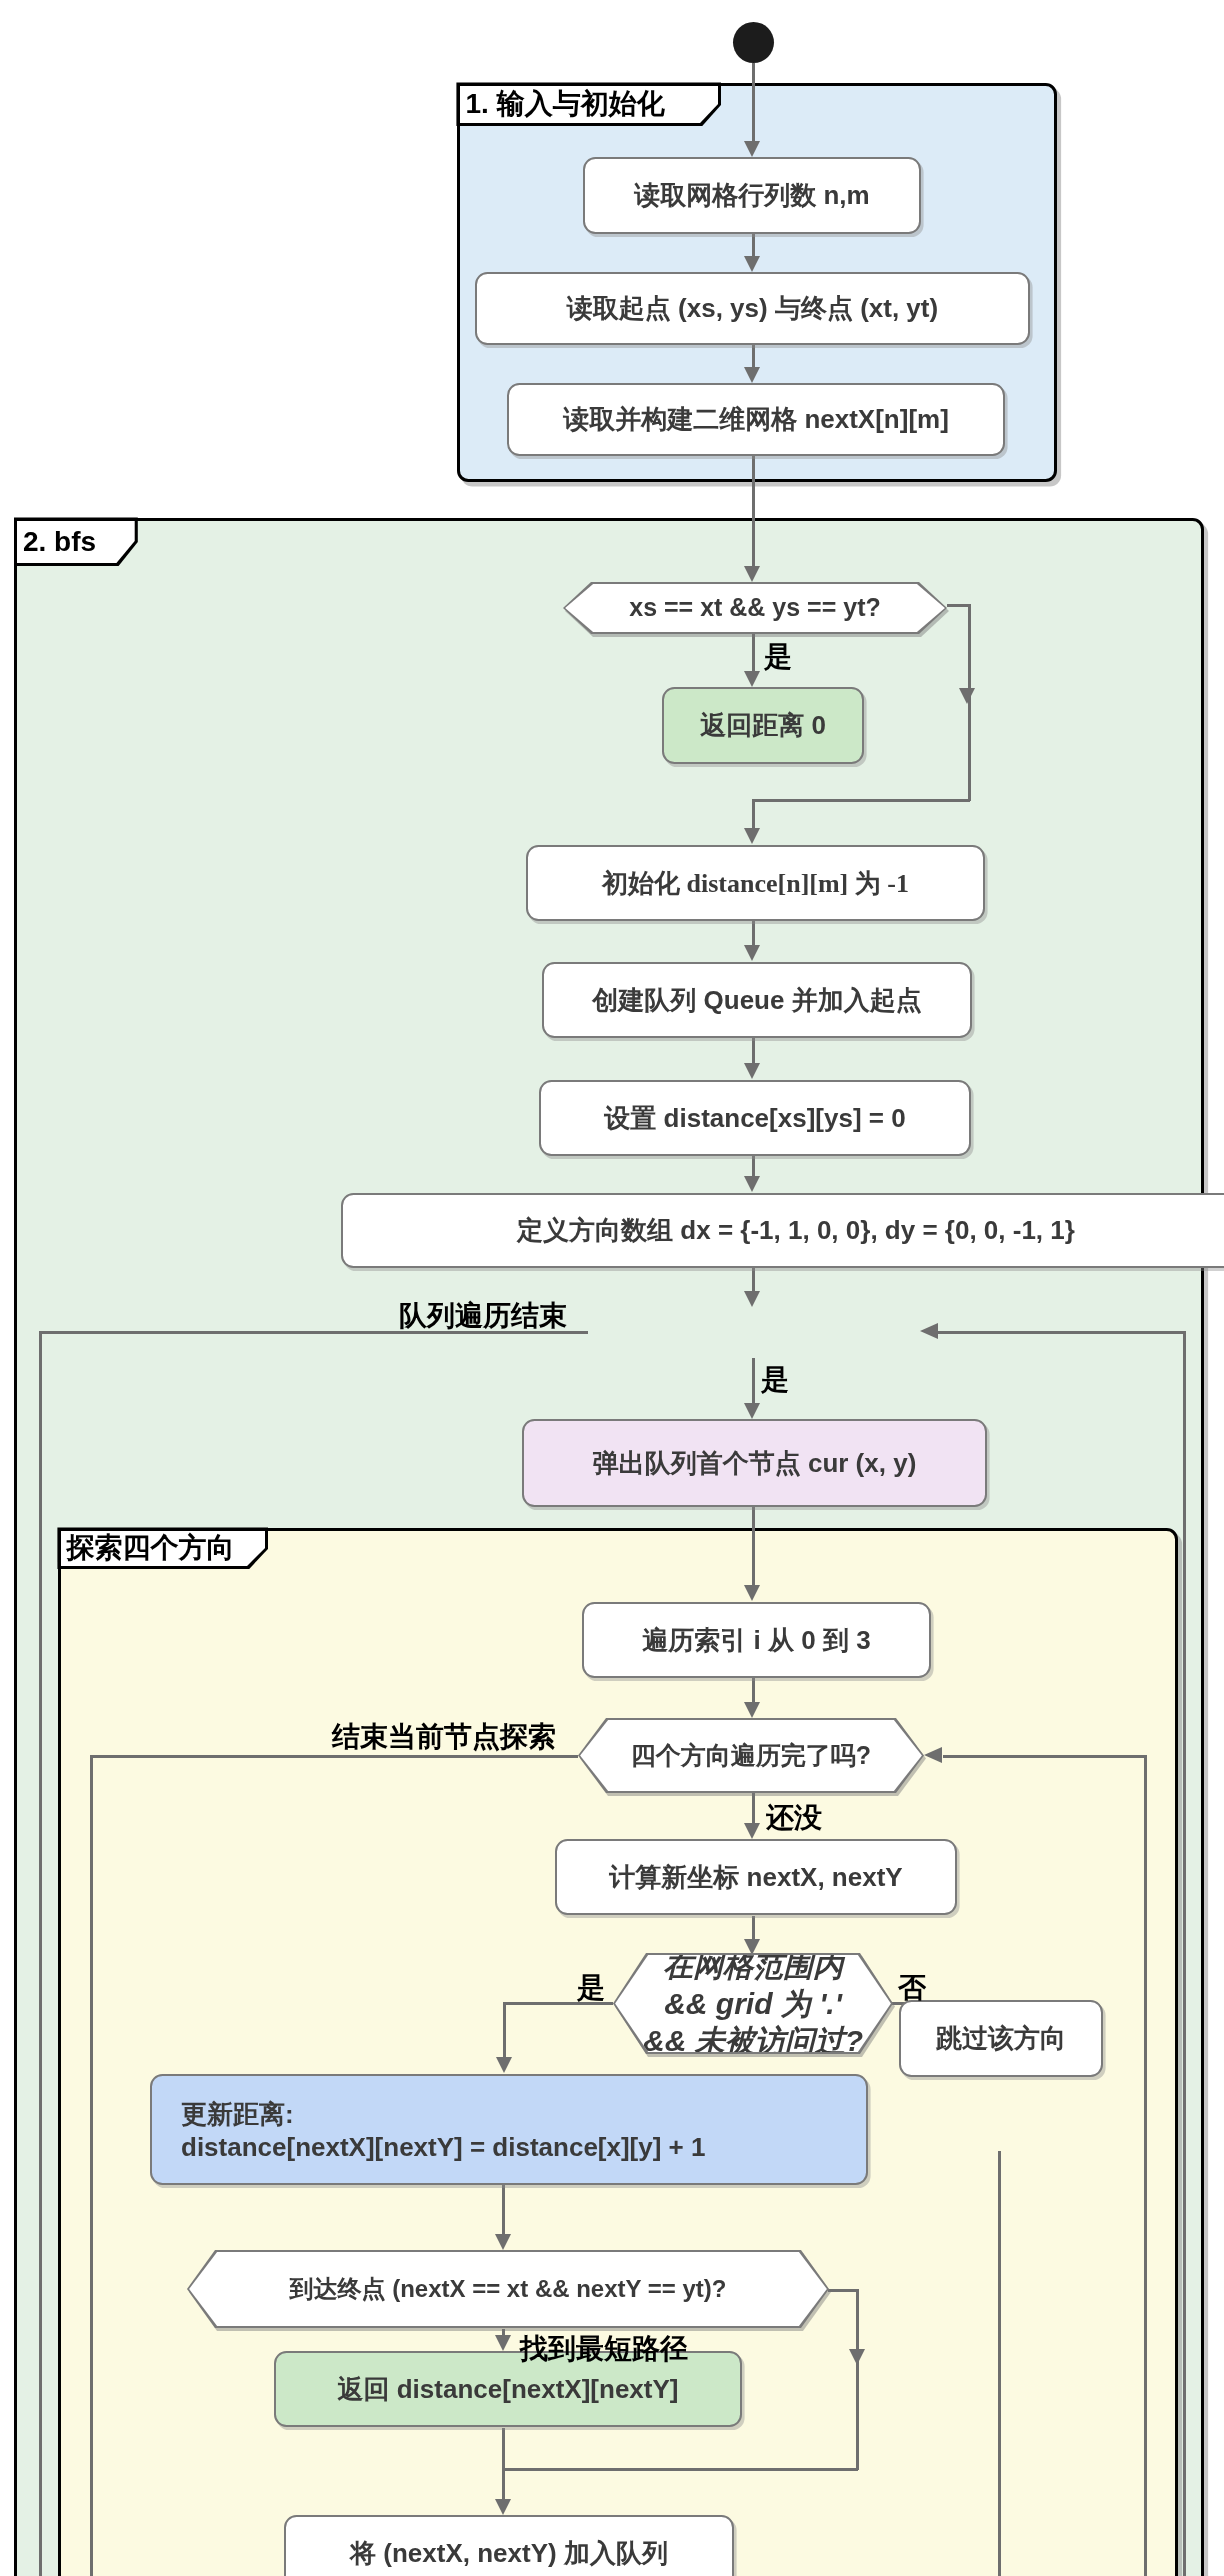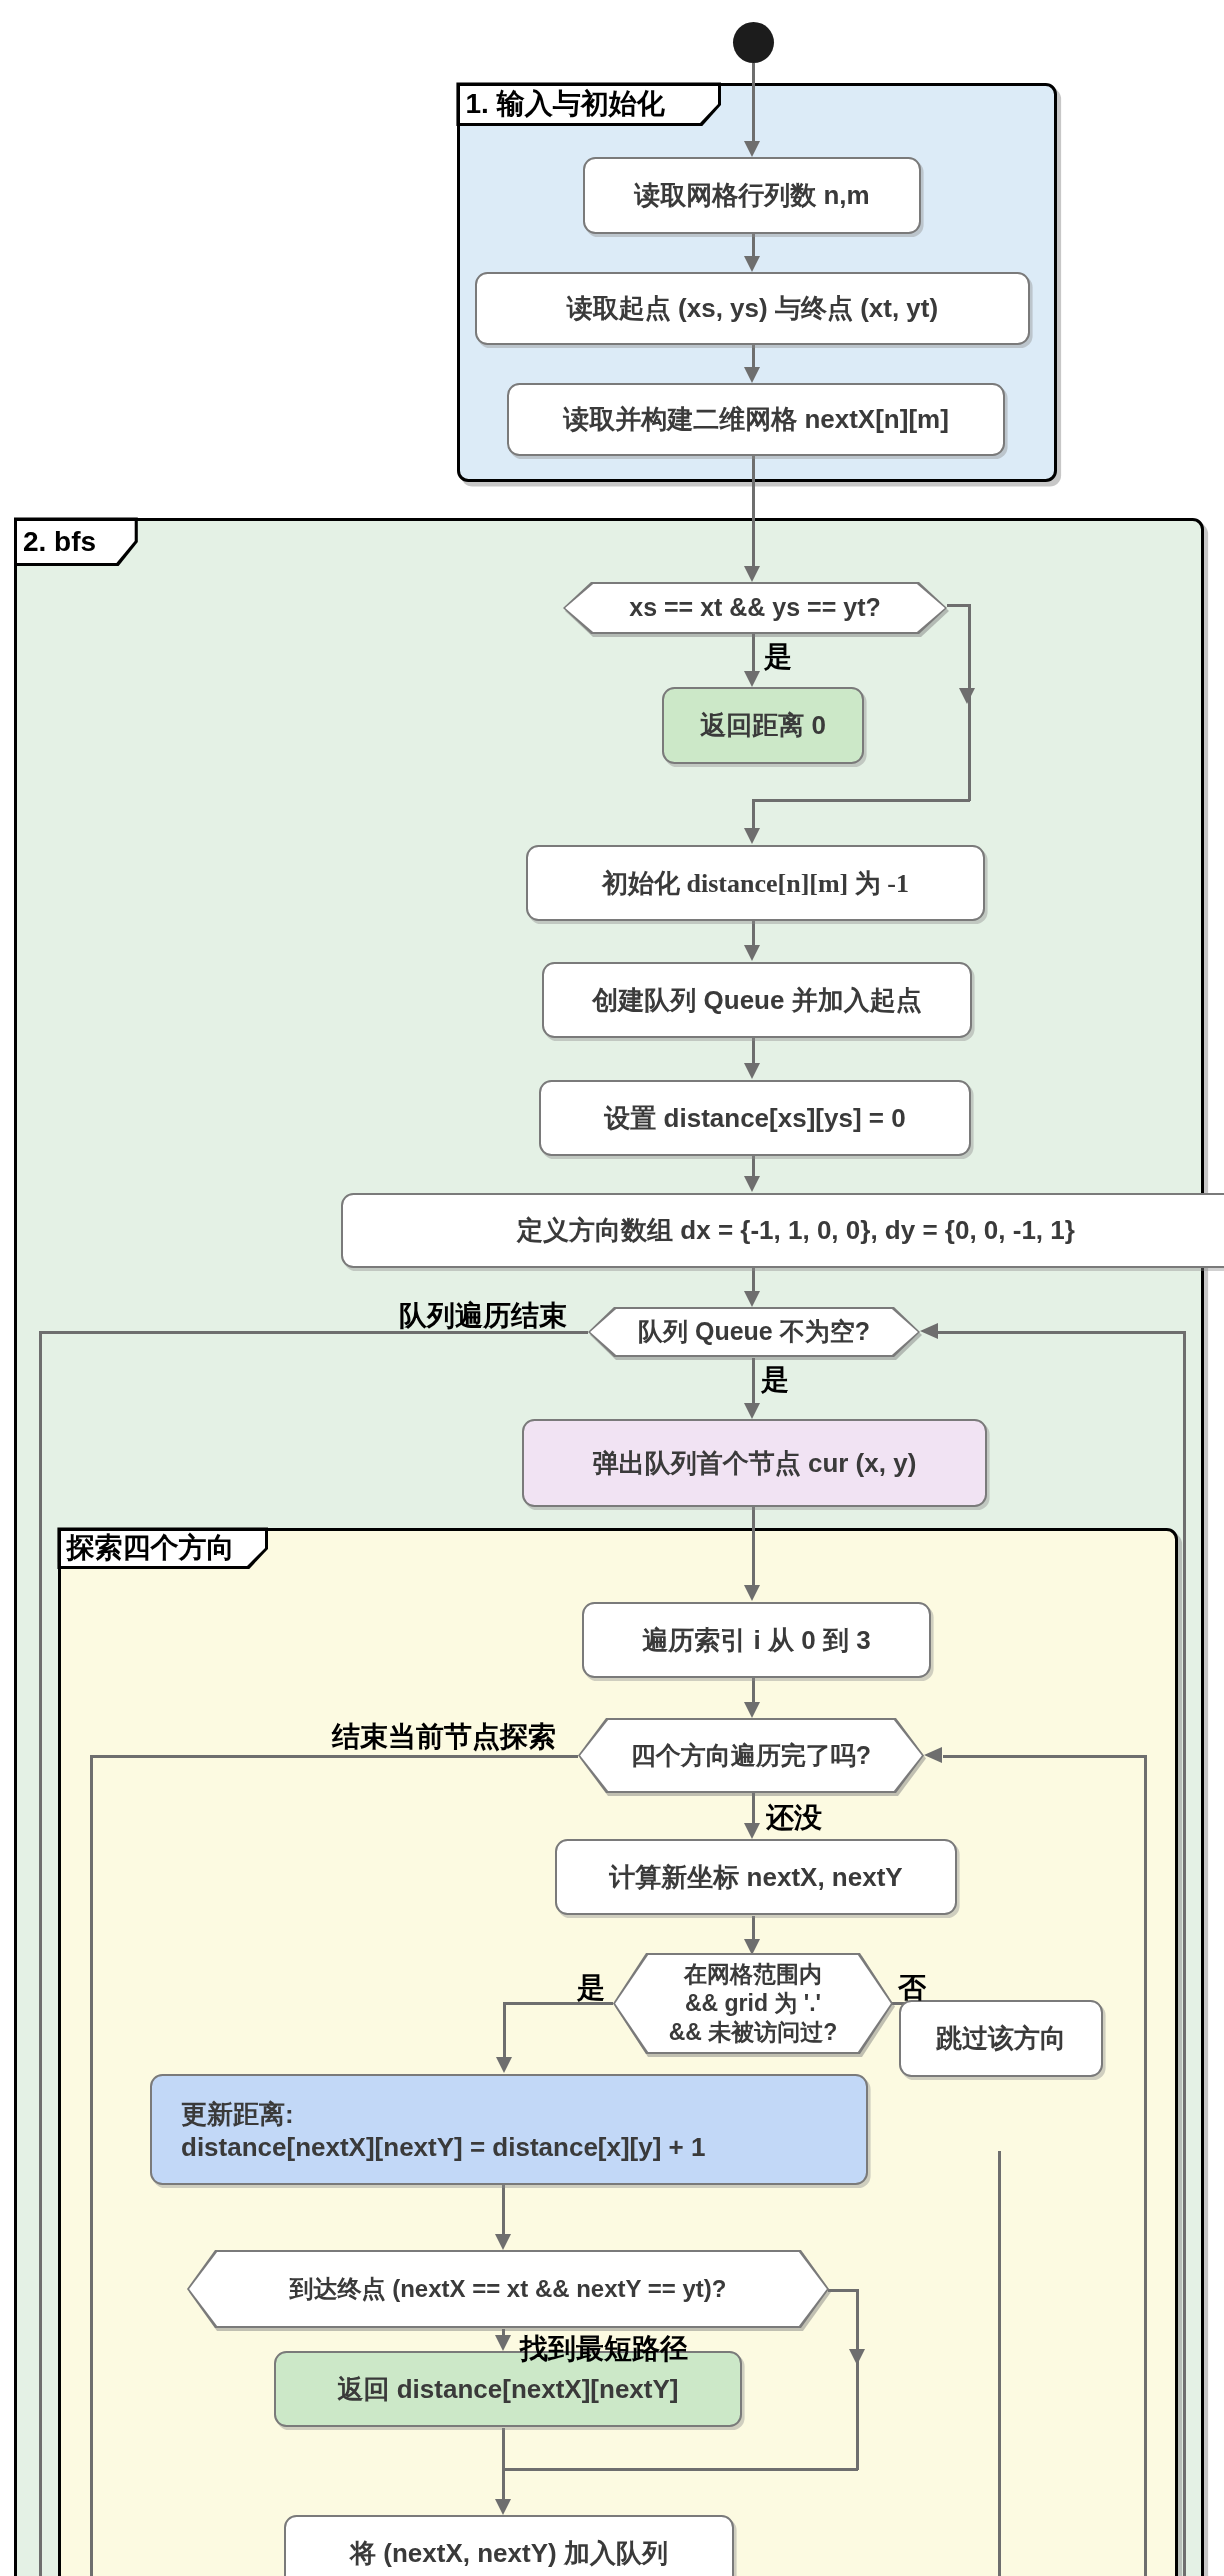--- a/index.html
+++ b/index.html
@@ -165,38 +165,34 @@
     <div class="hex cut55"></div>
     <div class="hexin cut55">xs == xt &amp;&amp; ys == yt?</div>
   </div>
 
   <div class="node" style="left:662px;top:687px;width:202px;height:77px;background:#cce8c8;">返回距离 0</div>
   <div class="node" style="left:526px;top:845px;width:459px;height:76px;font-family:Liberation Serif, serif;">初始化 distance[n][m] 为 -1</div>
   <div class="node" style="left:542px;top:962px;width:430px;height:76px;">创建队列 Queue 并加入起点</div>
   <div class="node" style="left:539px;top:1080px;width:432px;height:76px;">设置 distance[xs][ys] = 0</div>
   <div class="node" style="left:341px;top:1193px;width:910px;height:75px;">定义方向数组 dx = {-1, 1, 0, 0}, dy = {0, 0, -1, 1}</div>
 
-  <div class="hexw" style="left:588px;top:1307px;width:332px;height:50px;">
-    <div class="hex cut50"></div>
-    <div class="hexin cut50">队列 Queue 不为空?</div>
-  </div>
 
   <div class="node" style="left:522px;top:1419px;width:465px;height:88px;background:#f1e3f3;">弹出队列首个节点 cur (x, y)</div>
   <div class="node" style="left:582px;top:1602px;width:349px;height:76px;">遍历索引 i 从 0 到 3</div>
 
   <div class="hexw" style="left:578px;top:1718px;width:346px;height:75px;">
     <div class="hex cut55"></div>
     <div class="hexin cut55">四个方向遍历完了吗?</div>
   </div>
 
   <div class="node" style="left:555px;top:1839px;width:402px;height:76px;">计算新坐标 nextX, nextY</div>
 
   <div class="hexw" style="left:613px;top:1953px;width:280px;height:101px;">
     <div class="hex cut65"></div>
-    <div class="hexin cut65 pre" style="font-size:23px;">在网格范围内
+    <div class="hexin cut65 pre" style="font-size:30px;font-style:italic;">在网格范围内
 &amp;&amp; grid 为 '.'
 &amp;&amp; 未被访问过?</div>
   </div>
 
   <div class="node pre left" style="left:150px;top:2074px;width:718px;height:111px;background:#c2d8f7;padding-left:29px;white-space:pre-line;text-align:left;">更新距离:
 distance[nextX][nextY] = distance[x][y] + 1</div>
   <div class="node" style="left:899px;top:2000px;width:204px;height:77px;">跳过该方向</div>
 
   <div class="hexw" style="left:187px;top:2250px;width:642px;height:78px;">
     <div class="hex cut55"></div>

